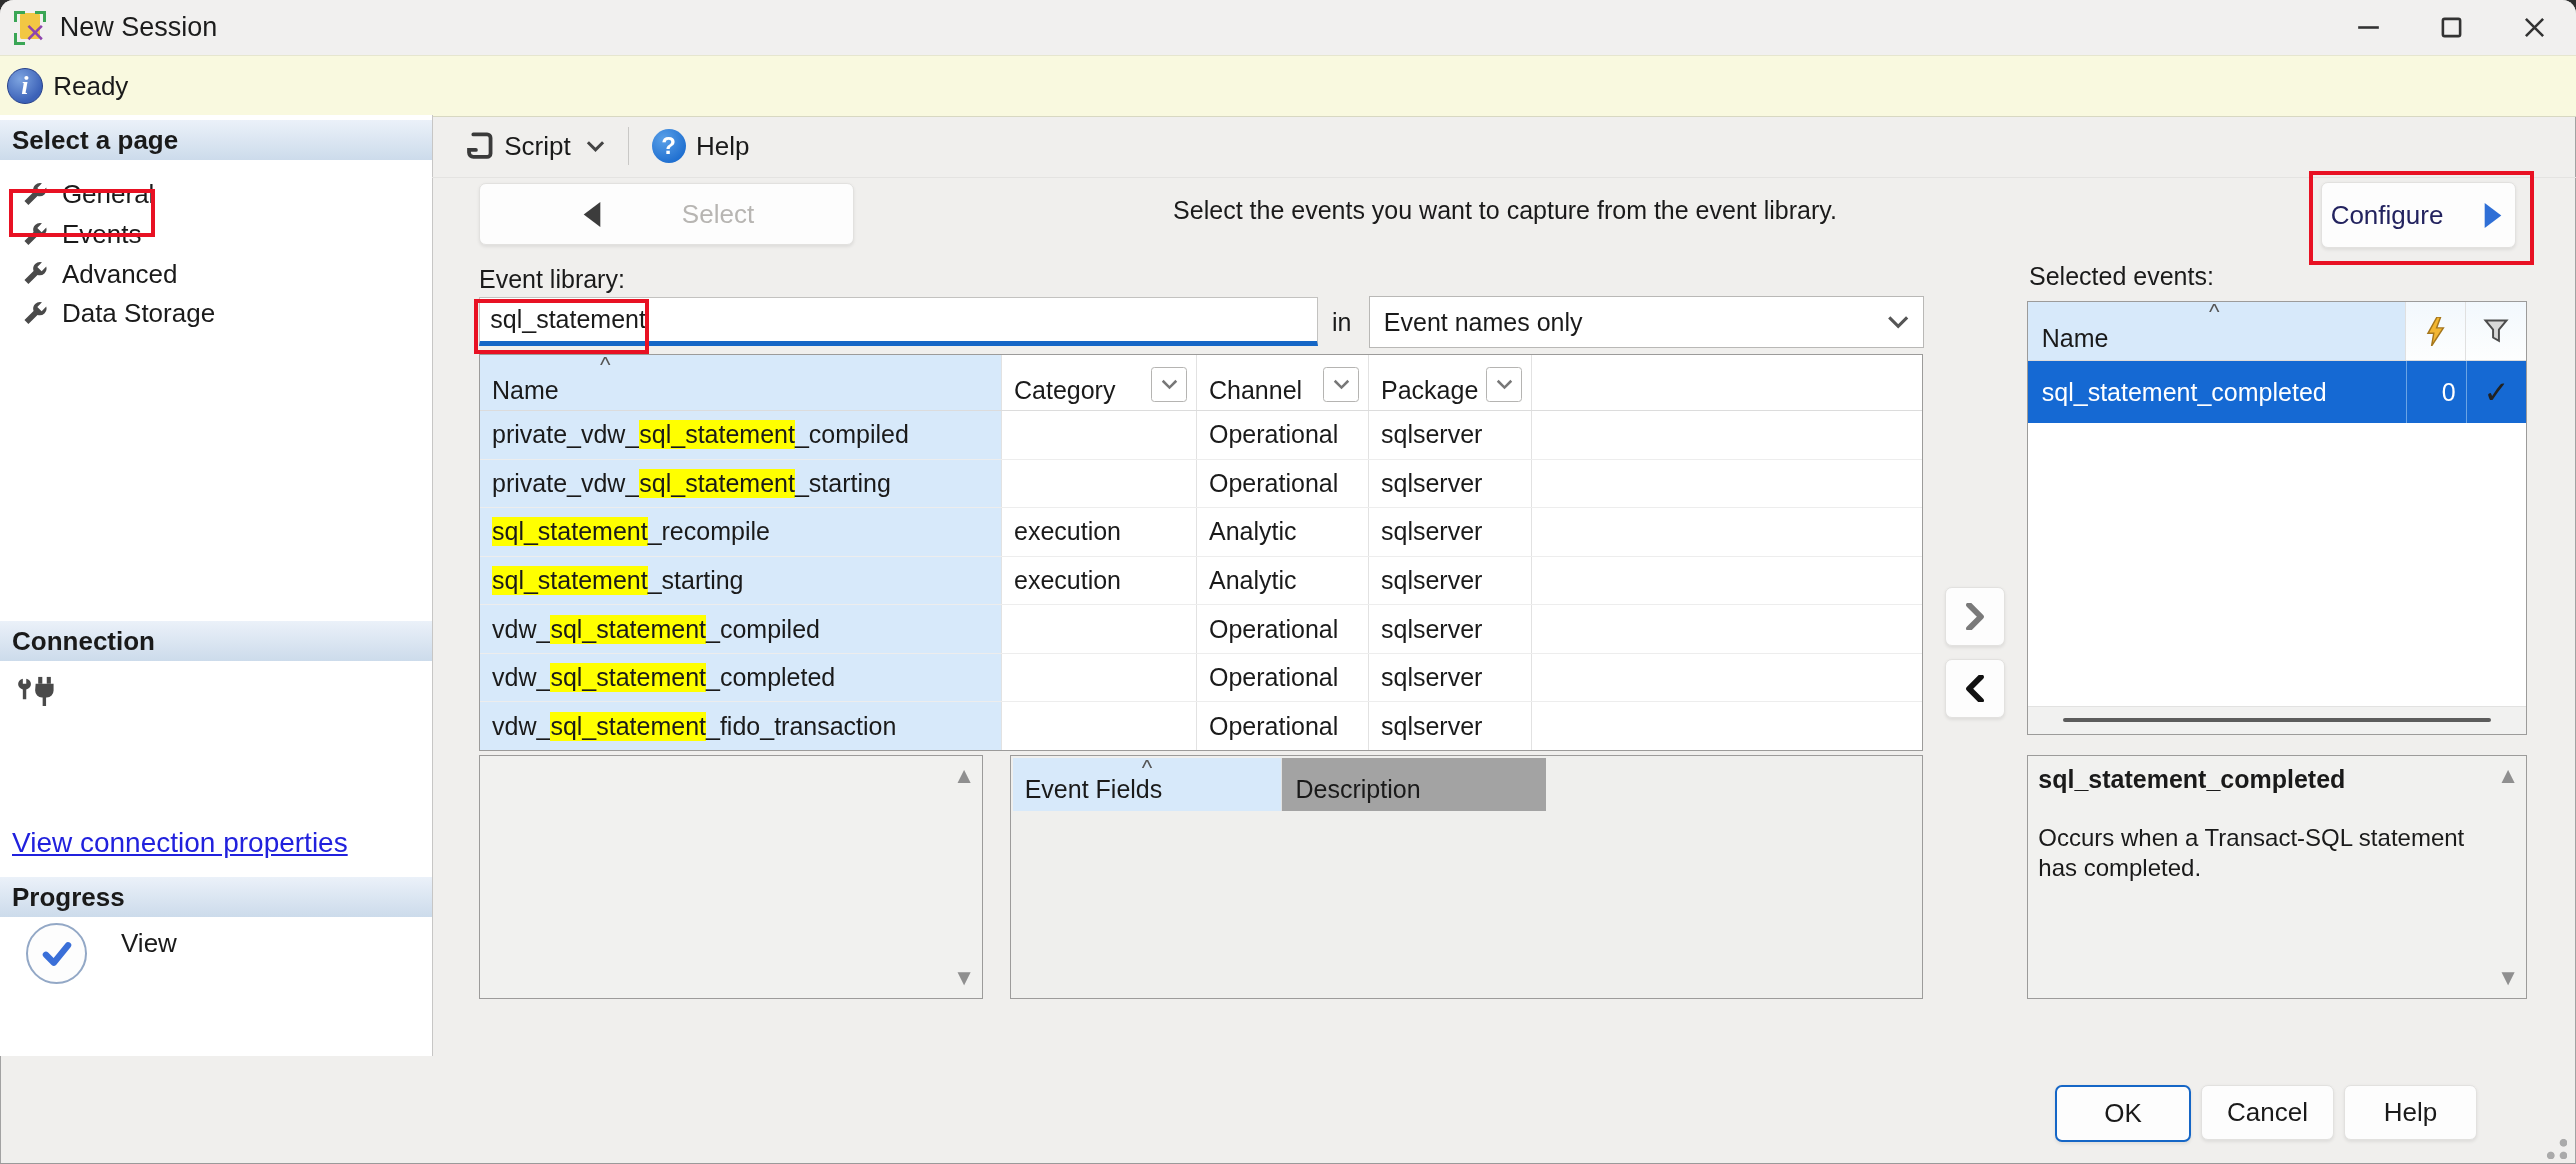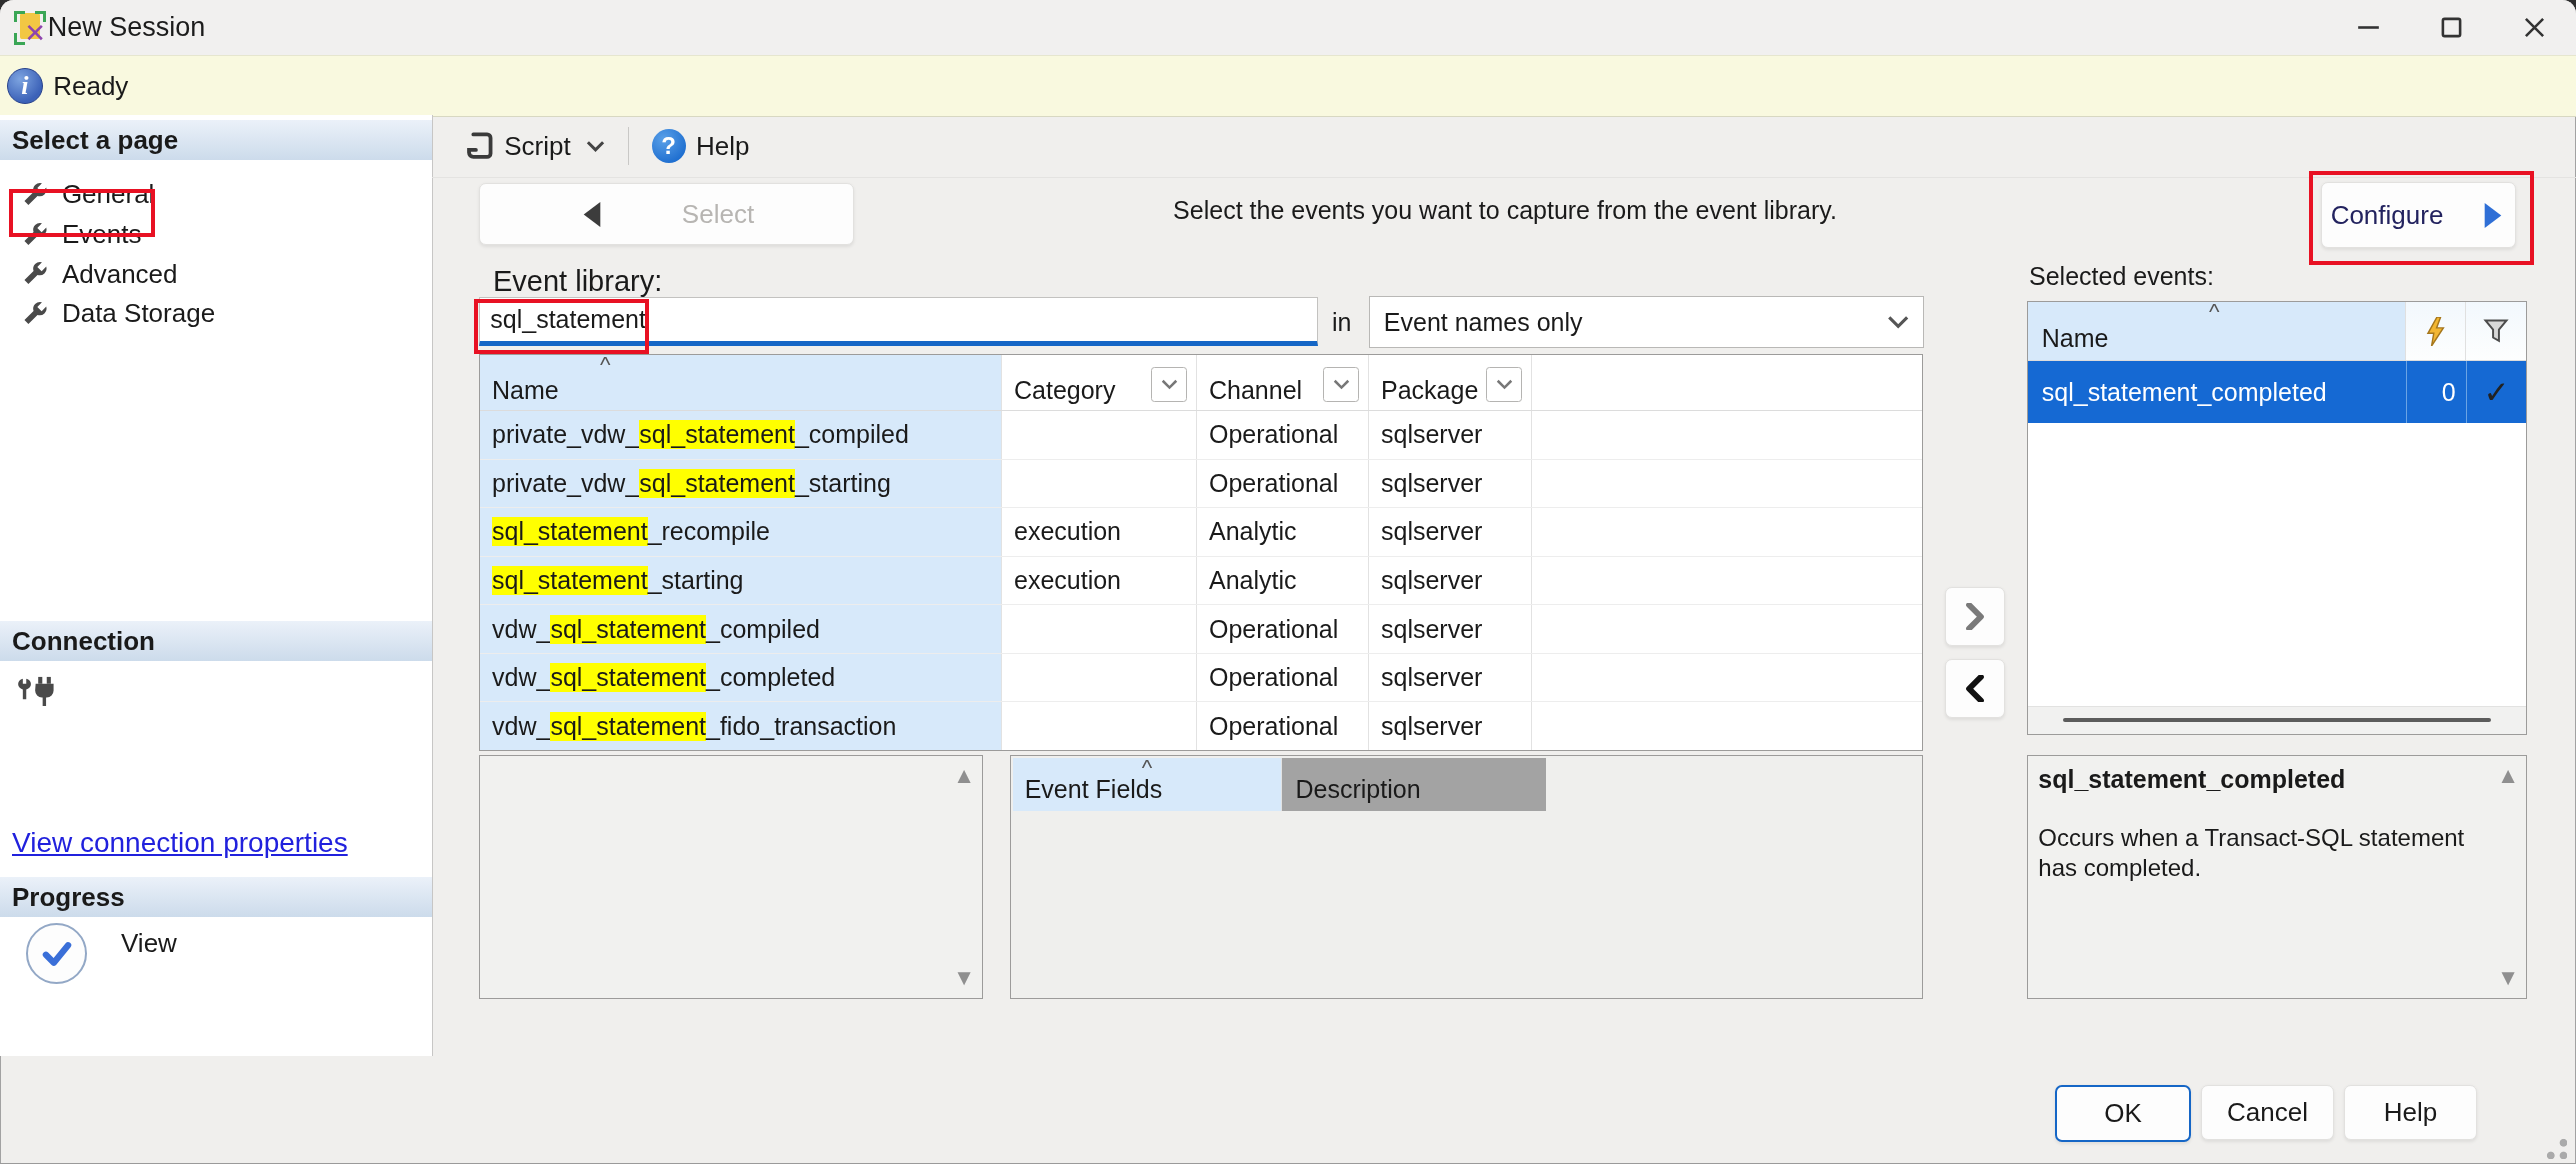--- a/index.html
+++ b/index.html
@@ -9,21 +9,21 @@
           box-shadow:0 0 0 0.9px #9a9a9a inset;}
   
   .titlebar{position:absolute;left:0;top:0;right:0;height:55px;background:#f1f0ef;display:flex;align-items:center;}
   .app-icon{width:34px;height:34px;margin-left:13.8px;position:relative;flex:0 0 auto;}
   .app-icon .page{position:absolute;left:6px;top:2.6px;width:20.6px;height:26px;background:#f2c744;border-radius:2.6px;}
   .app-icon .br{position:absolute;width:8.6px;height:8.6px;border:3.4px solid #3aa655;}
   .app-icon .br.tl{left:0;top:0;border-right:none;border-bottom:none;}
   .app-icon .br.bl{left:0;bottom:0;border-right:none;border-top:none;}
   .app-icon .br.tr{right:1.7px;top:0;border-left:none;border-bottom:none;}
   .app-icon .x{position:absolute;right:1.7px;bottom:0;color:#8e44ad;font-size:26px;font-weight:bold;line-height:22.4px;}
-  .title-text{font-size:27px;color:#1c1c1c;}
+  .title-text{margin-left:12px;font-size:27px;color:#1c1c1c;}
   .caption-btns{margin-left:auto;display:flex;height:100%;}
   .cap-btn{width:83px;height:100%;display:flex;align-items:center;justify-content:center;}
   
   .statusbar{position:absolute;left:0;top:55px;right:0;height:60px;background:#f9f9df;
              border-top:1.7px solid #e6e6cf;border-bottom:1.7px solid #d8d8c2;display:flex;align-items:center;}
   .info-icon{width:34px;height:34px;border-radius:50%;margin-left:6.9px;
              background:radial-gradient(circle at 35% 30%,#7da4e0,#3c62b8 70%);border:1.7px solid #27418c;
              color:#fff;display:flex;align-items:center;justify-content:center;
              font:italic bold 26px "Liberation Serif",serif;}
   .status-text{margin-left:10.3px;font-size:26px;}
@@ -55,21 +55,21 @@
   
   .abs{position:absolute;}
   .btn{background:#fdfdfd;border:1.7px solid #e2e1df;border-radius:6.9px;box-shadow:0 1.7px 3.4px rgba(0,0,0,.08);
        display:flex;align-items:center;justify-content:center;font-size:26px;cursor:pointer;}
   
   .select-btn{left:479px;top:183px;width:373px;height:60px;color:#b7b5b2;gap:77px;}
   .instruction{left:1015px;top:196px;width:980px;text-align:center;font-size:25px;}
   .rb-configure{left:2309px;top:171px;width:217px;height:86px;}
   .configure-btn{left:2321px;top:182px;width:193px;height:64px;color:#23235f;gap:37px;}
   
-  .lib-label{left:493px;top:265px;font-size:29px;}
+  .lib-label{left:479px;top:265px;font-size:25px;}
   .search-box{left:479px;top:297px;width:839px;height:49px;background:#fff;border:1.7px solid #c3c2c0;
               border-bottom:5.2px solid #1566c6;font-size:25px;display:flex;align-items:center;padding-left:10.3px;box-sizing:border-box;}
   .rb-search{left:474px;top:299px;width:167px;height:47px;}
   .in-label{left:1332px;top:308px;font-size:25px;}
   .scope-combo{left:1369px;top:296px;width:555px;height:52px;background:#fff;border:1.7px solid #b9b8b6;
                display:flex;align-items:center;font-size:25px;padding:0 13.8px;box-sizing:border-box;cursor:pointer;}
   .scope-combo .chev{margin-left:auto;}
   
   .lib-table{left:479px;top:354px;width:1444px;height:397px;background:#fff;border:1.7px solid #9c9b9a;
              box-sizing:border-box;display:flex;flex-direction:column;font-size:25px;}

